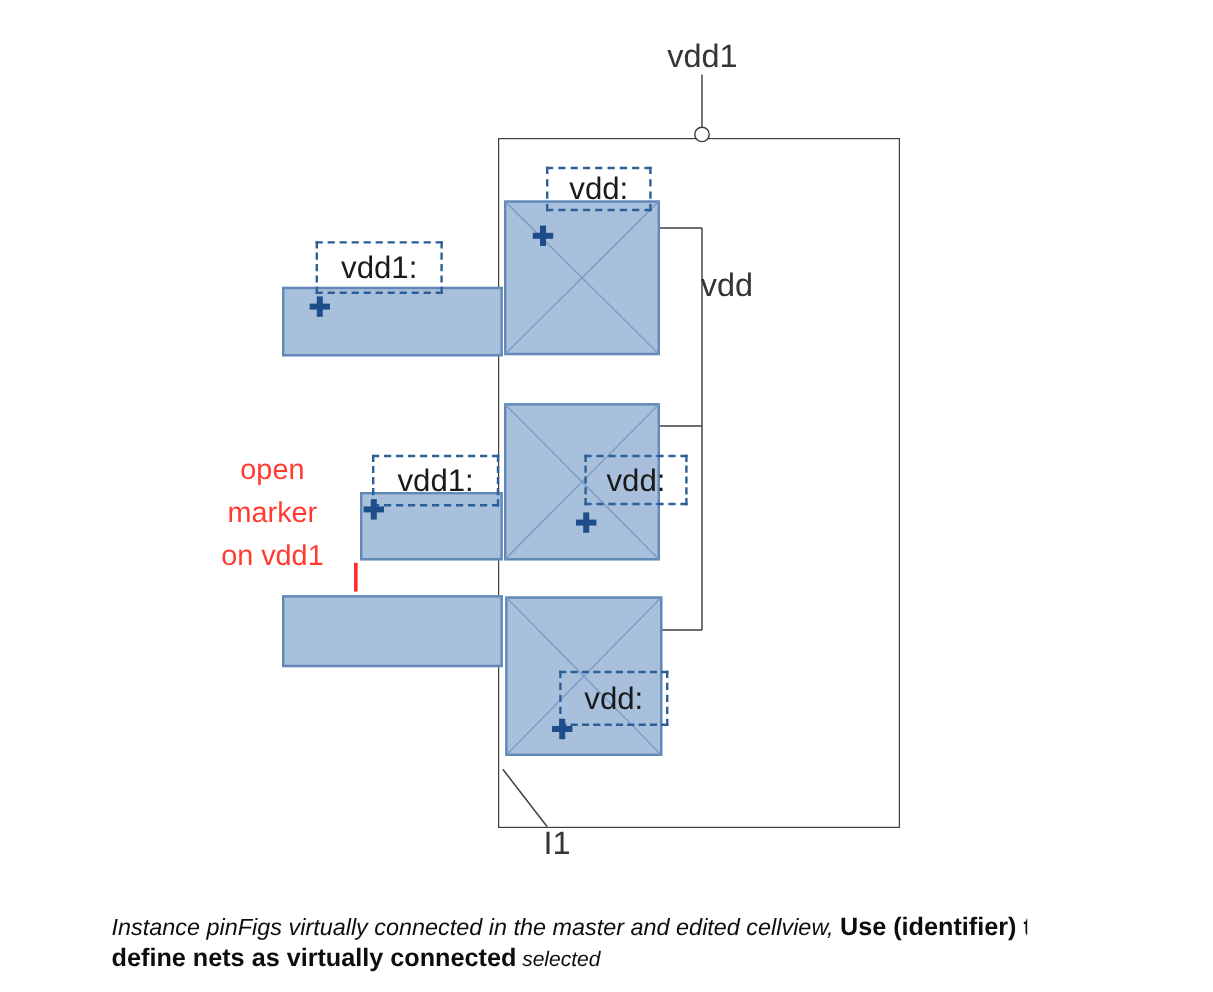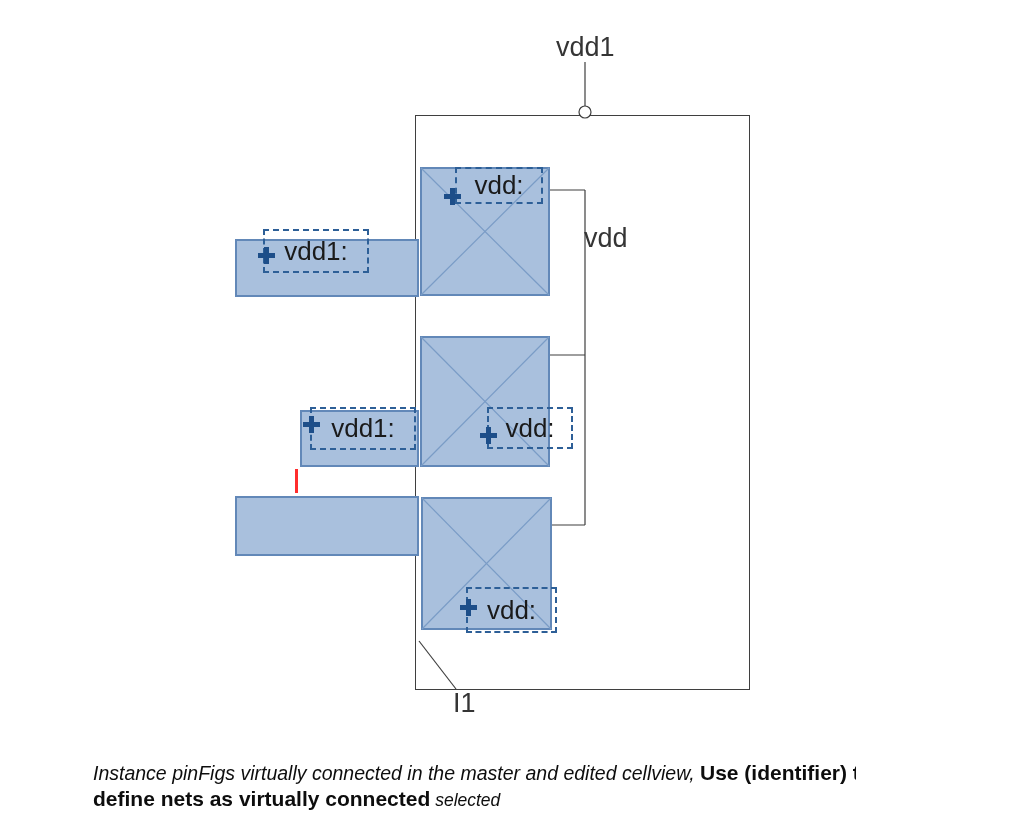--- a/index.html
+++ b/index.html
@@ -41,21 +41,21 @@
     pointer-events: none;
   }
   .wire { stroke: #3f3f3f; stroke-width: 1.2; }
   .cross { stroke: #7a9cc6; stroke-width: 1.2; }
 
   
   .dashed-box {
     position: absolute;
     border: 2px dashed #2d5f97;
     box-sizing: border-box;
-    display: flex; align-items: center; justify-content: center; margin-top: 28px;
+    display: flex; align-items: center; justify-content: center;
   }
   .dashed-box span {
     font-size: 26px; color: #1a1a1a; white-space: nowrap;
   }
   .box-top { left: 455px; top: 139px; width: 88px; height: 37px; }
   .box-upper-left { left: 263px; top: 201px; width: 106px; height: 44px; }
   .box-middle-left { left: 310px; top: 379px; width: 106px; height: 43px; }
   .box-middle { left: 487px; top: 379px; width: 86px; height: 42px; }
   .box-bottom { left: 466px; top: 559px; width: 91px; height: 46px; }
 
@@ -156,19 +156,22 @@
   <div class="plus plus1"></div>
   <div class="plus plus2"></div>
   <div class="plus plus3"></div>
   <div class="plus plus4"></div>
   <div class="plus plus5"></div>
 
   <div class="net-text label-vdd">vdd</div>
 
   <div class="net-text label-i1">I1</div>
 
+  <div class="red-note">open
+marker
+on vdd1</div>
   <div class="red-tick"></div>
 
   <div class="caption">
     <span class="cap-italic">Instance pinFigs virtually connected in the master and edited cellview, </span><span class="cap-bold">Use (identifier) to define nets as virtually connected</span><span class="cap-small"> selected</span>
   </div>
 
 </div>
 
 </body></html>

